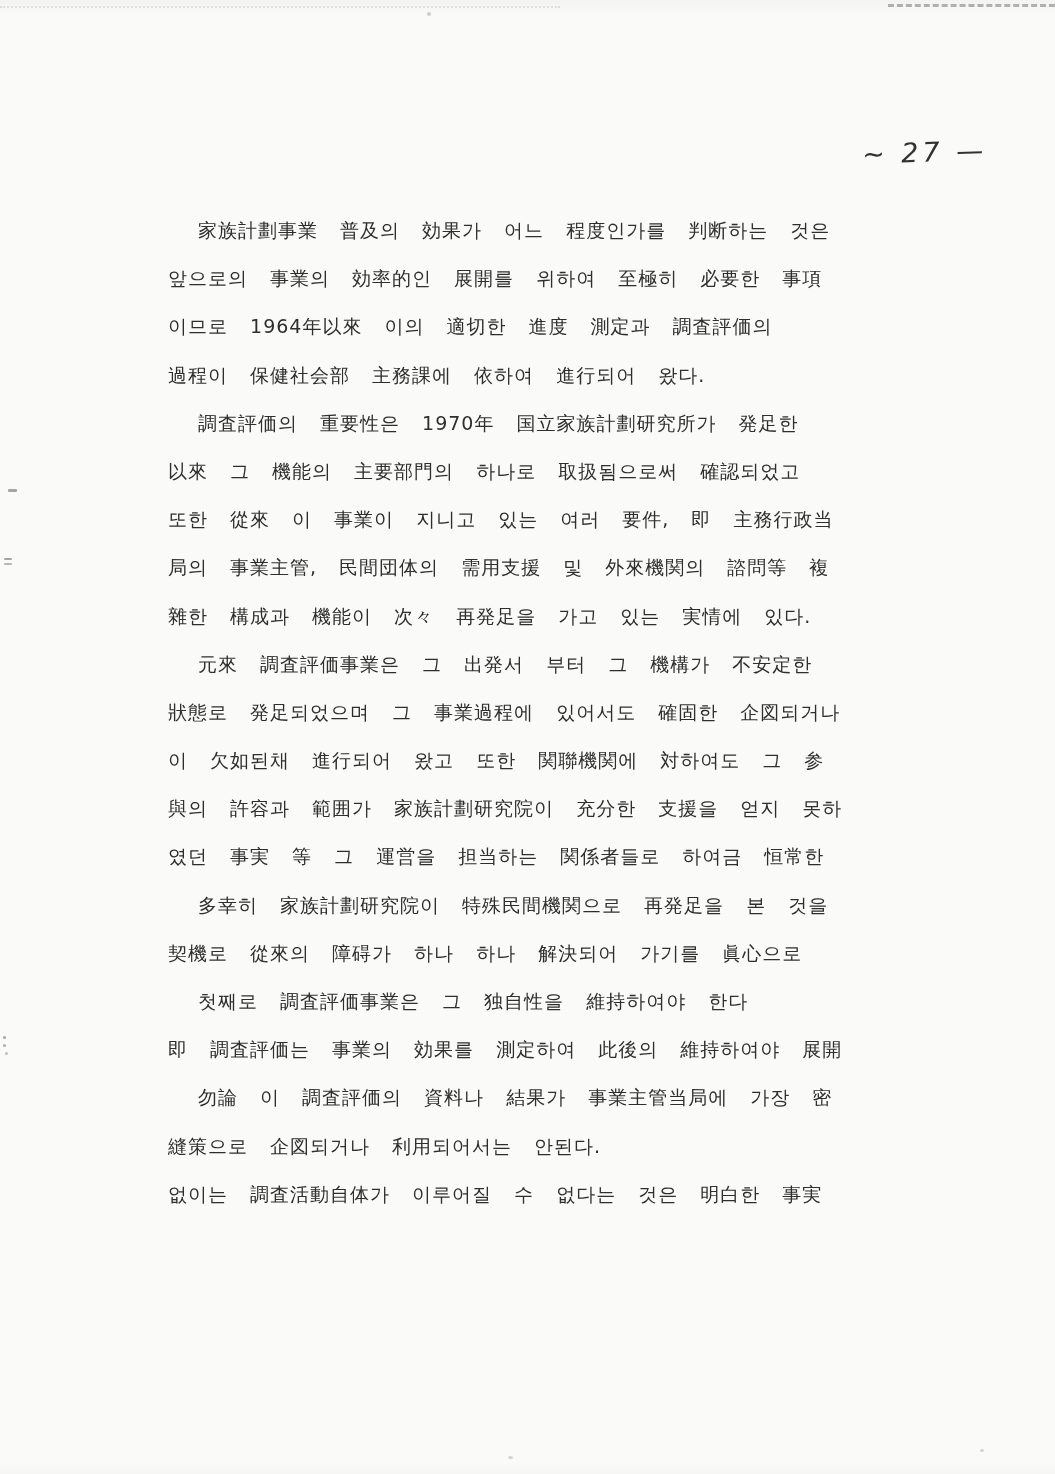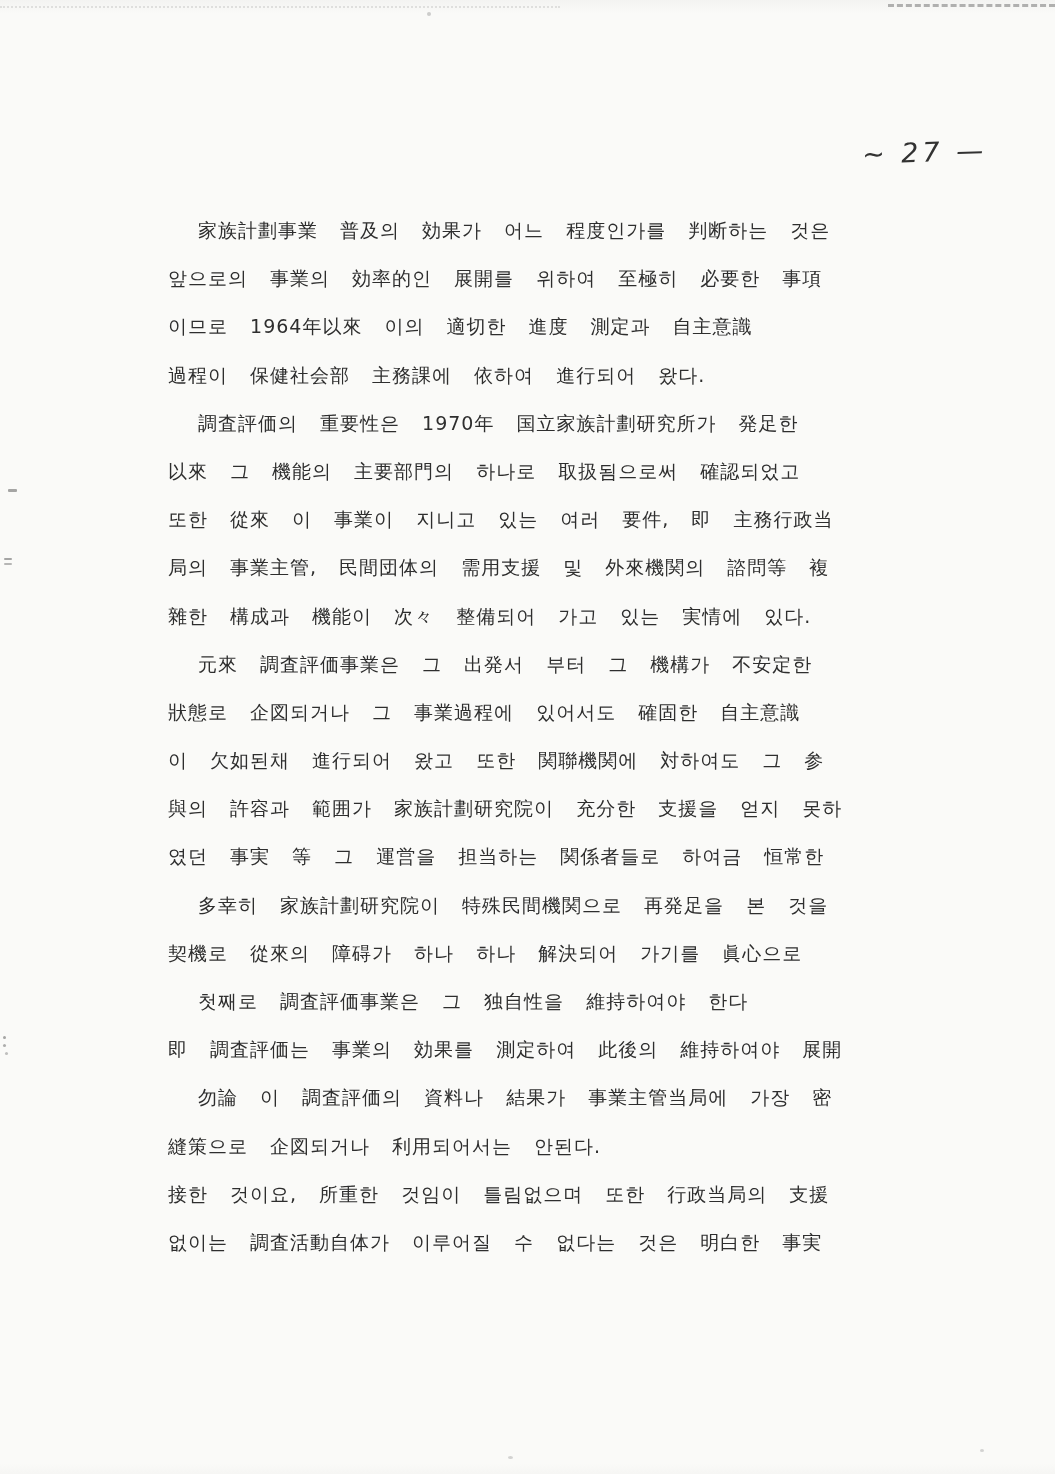--- a/index.html
+++ b/index.html
@@ -80,34 +80,33 @@
   <div class="speck sp3"></div>
   <div class="speck sp4"></div>
   <div class="speck sp5"></div>
   <div class="speck sp6"></div>
 
   <div class="page-number">~ 27 —</div>
 
   <div class="text-block" id="lines">
       <div class="line indent">家族計劃事業 普及의 効果가 어느 程度인가를 判断하는 것은</div>
       <div class="line">앞으로의 事業의 効率的인 展開를 위하여 至極히 必要한 事項</div>
-      <div class="line">이므로 1964年以來 이의 適切한 進度 測定과 自主意識</div>
+      <div class="line">이므로 1964年以來 이의 適切한 進度 測定과 調査評価의</div>
       <div class="line">過程이 保健社会部 主務課에 依하여 進行되어 왔다.</div>
       <div class="line indent">調査評価의 重要性은 1970年 国立家族計劃研究所가 発足한</div>
       <div class="line">以來 그 機能의 主要部門의 하나로 取扱됨으로써 確認되었고</div>
       <div class="line">또한 從來 이 事業이 지니고 있는 여러 要件, 即 主務行政当</div>
       <div class="line">局의 事業主管, 民間団体의 需用支援 및 外來機関의 諮問等 複</div>
-      <div class="line">雜한 構成과 機能이 次々 整備되어 가고 있는 実情에 있다.</div>
+      <div class="line">雜한 構成과 機能이 次々 再発足을 가고 있는 実情에 있다.</div>
       <div class="line indent">元來 調査評価事業은 그 出発서 부터 그 機構가 不安定한</div>
-      <div class="line">狀態로 企図되거나 그 事業過程에 있어서도 確固한 自主意識</div>
+      <div class="line">狀態로 発足되었으며 그 事業過程에 있어서도 確固한 企図되거나</div>
       <div class="line">이 欠如된채 進行되어 왔고 또한 関聯機関에 対하여도 그 参</div>
       <div class="line">與의 許容과 範囲가 家族計劃研究院이 充分한 支援을 얻지 못하</div>
       <div class="line">였던 事実 等 그 運営을 担当하는 関係者들로 하여금 恒常한</div>
       <div class="line indent">多幸히 家族計劃研究院이 特殊民間機関으로 再発足을 본 것을</div>
       <div class="line">契機로 從來의 障碍가 하나 하나 解決되어 가기를 眞心으로</div>
       <div class="line indent">첫째로 調査評価事業은 그 独自性을 維持하여야 한다</div>
       <div class="line">即 調査評価는 事業의 効果를 測定하여 此後의 維持하여야 展開</div>
       <div class="line indent">勿論 이 調査評価의 資料나 結果가 事業主管当局에 가장 密</div>
       <div class="line">縫策으로 企図되거나 利用되어서는 안된다.</div>
-      <div class="line">接한 것이요, 所重한 것임이 틀림없으며 또한 行政当局의 支援</div>
       <div class="line">없이는 調査活動自体가 이루어질 수 없다는 것은 明白한 事実</div>
     </div>
 </div>
 
 </body></html>

